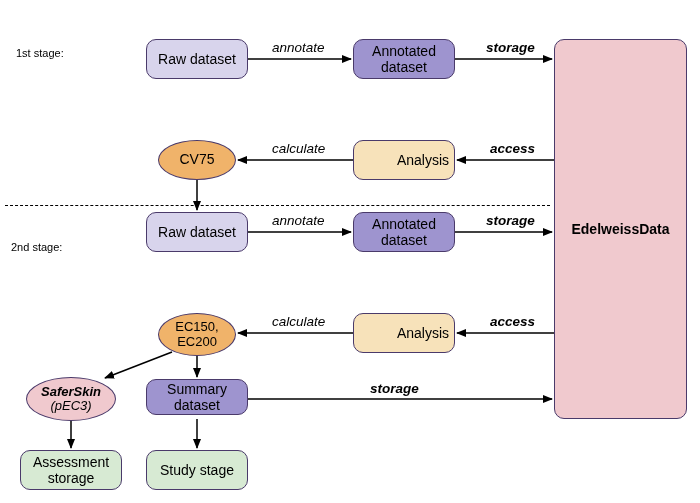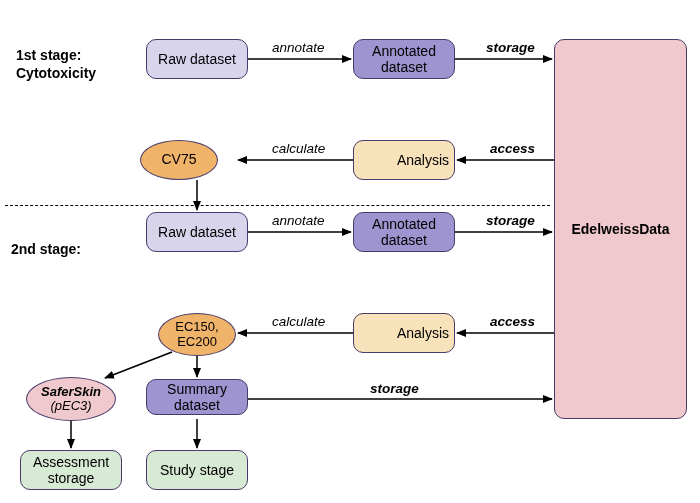--- a/index.html
+++ b/index.html
@@ -6,21 +6,21 @@
   body {
     margin: 0;
     width: 700px;
     height: 503px;
     background: #fff;
     font-family: Arial, Helvetica, sans-serif;
     font-size: 14px;
     color: #000;
     position: relative;
   }
-  .stage-label { position:absolute; font-weight:bold; font-size:14px; line-height:1.3; }
+  .stage-label { position:absolute; font-weight:normal; font-size:11px; line-height:1.3; }
   .box {
     position: absolute;
     display: flex;
     align-items: center;
     justify-content: center;
     text-align: center;
     border: 1px solid #4a3a6a;
     border-radius: 10px;
     padding: 4px;
     line-height: 1.15;
@@ -57,35 +57,35 @@
   .edge-label.bolditalic { font-style: italic; font-weight: bold; }
   svg.arrows { position:absolute; left:0; top:0; width:700px; height:503px; pointer-events:none; }
   hr.dashdiv {
     position:absolute; left:5px; width:545px; border:none; border-top:1.5px dashed #000;
   }
 </style>
 </head>
 <body>
 
 <div class="stage-label" style="left:16px; top:46px;">
-  <span>1st stage:</span><br><span>Cytotoxicity</span>
+  <span>1st stage:</span><br>
 </div>
 <div class="stage-label" style="left:11px; top:240px;">
   <span>2nd stage:</span><br>
 </div>
 
 <hr class="dashdiv" style="top:198px;">
 
 <div class="box light-purple" style="left:146px; top:39px; width:102px; height:40px;">
     <span>Raw dataset</span>
   </div>
 <div class="box purple" style="left:353px; top:39px; width:102px; height:40px; white-space:pre-line;"><span>Annotated
 dataset</span></div>
 
-<div class="ellipse orange" style="left:140px; top:140px; width:78px; height:40px;text-align:right;">
+<div class="ellipse orange" style="left:158px; top:140px; width:78px; height:40px;text-align:right;">
     <span>CV75</span>
   </div>
 <div class="box tan" style="left:353px; top:140px; width:102px; height:40px;">
     <span>Analysis</span>
   </div>
 
 <div class="box light-purple" style="left:146px; top:212px; width:102px; height:40px;">
     <span>Raw dataset</span>
   </div>
 <div class="box purple" style="left:353px; top:212px; width:102px; height:40px; white-space:pre-line;"><span>Annotated

